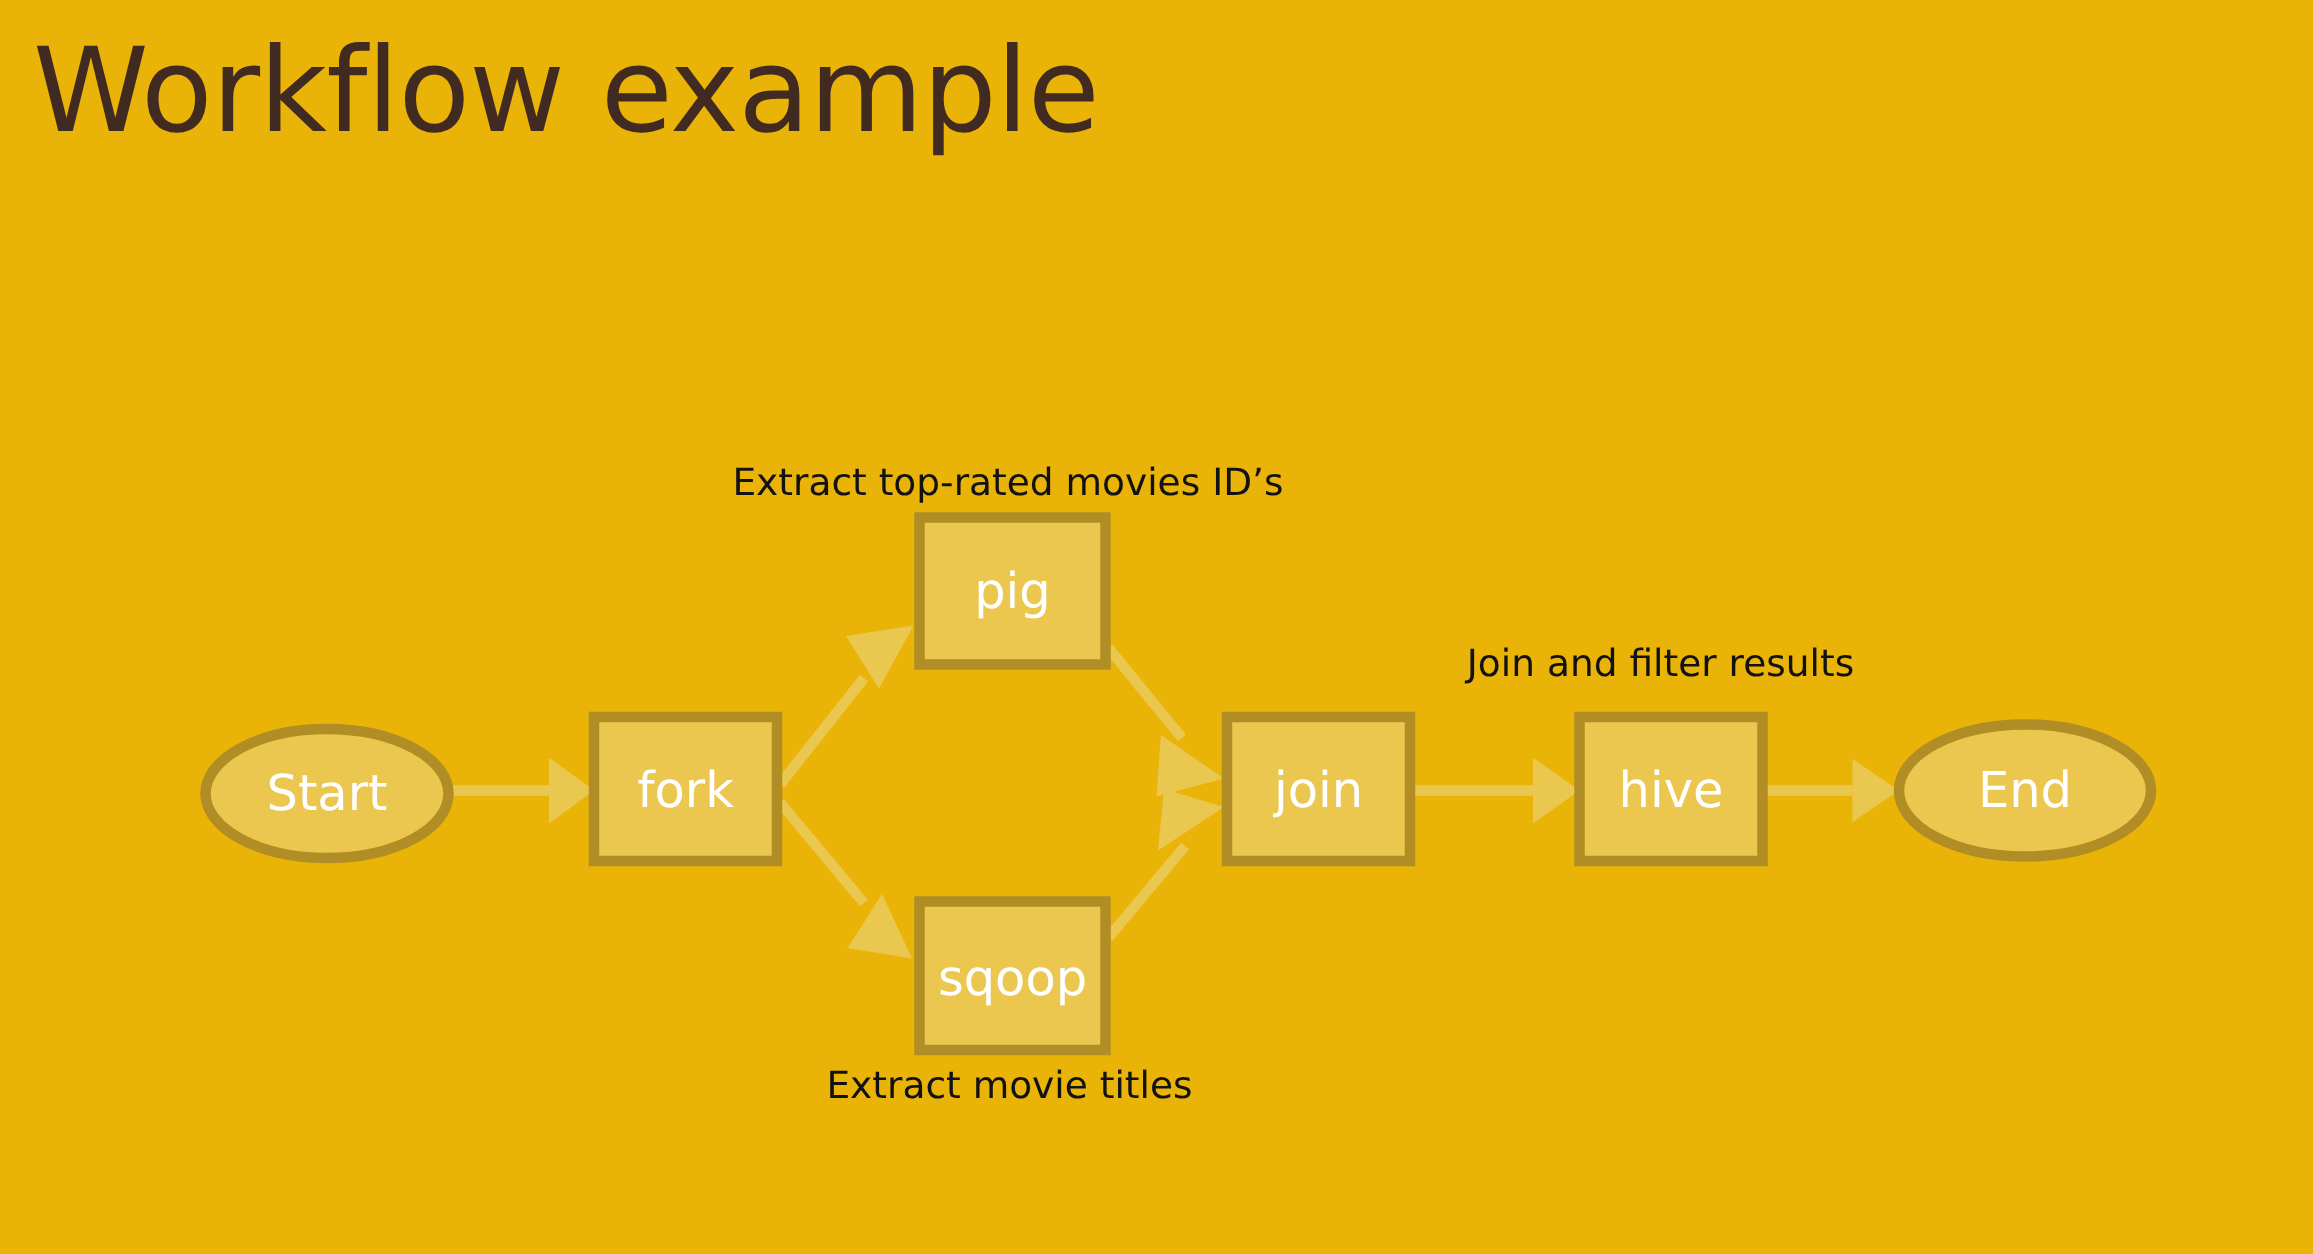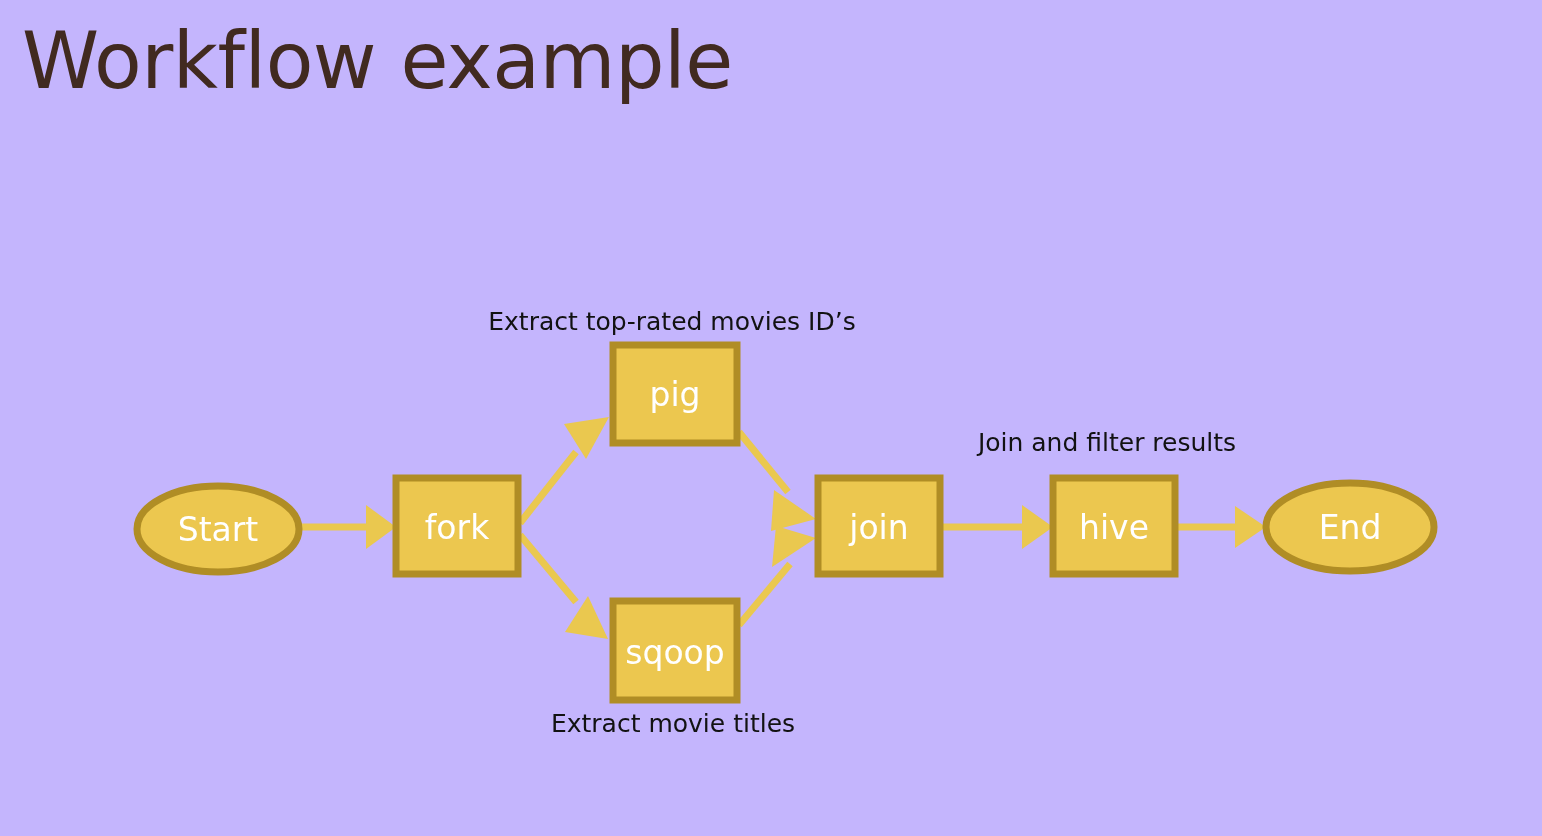--- a/index.html
+++ b/index.html
@@ -11,21 +11,21 @@
     height: 836px;
     background: #ecebe9;
     font-family: "DejaVu Sans", sans-serif;
     overflow: hidden;
     position: relative;
   }
   #slide {
     position: relative;
     width: 1542px;
     height: 836px;
-    background: #c4b5fd;
+    background: #eab308;
   }
   #slide-title {
     position: absolute;
     left: 22px;
     top: 22px;
     font-family: "DejaVu Sans", sans-serif;
     font-size: 78px;
     font-weight: 400;
     color: #412a20;
     letter-spacing: -0.5px;

